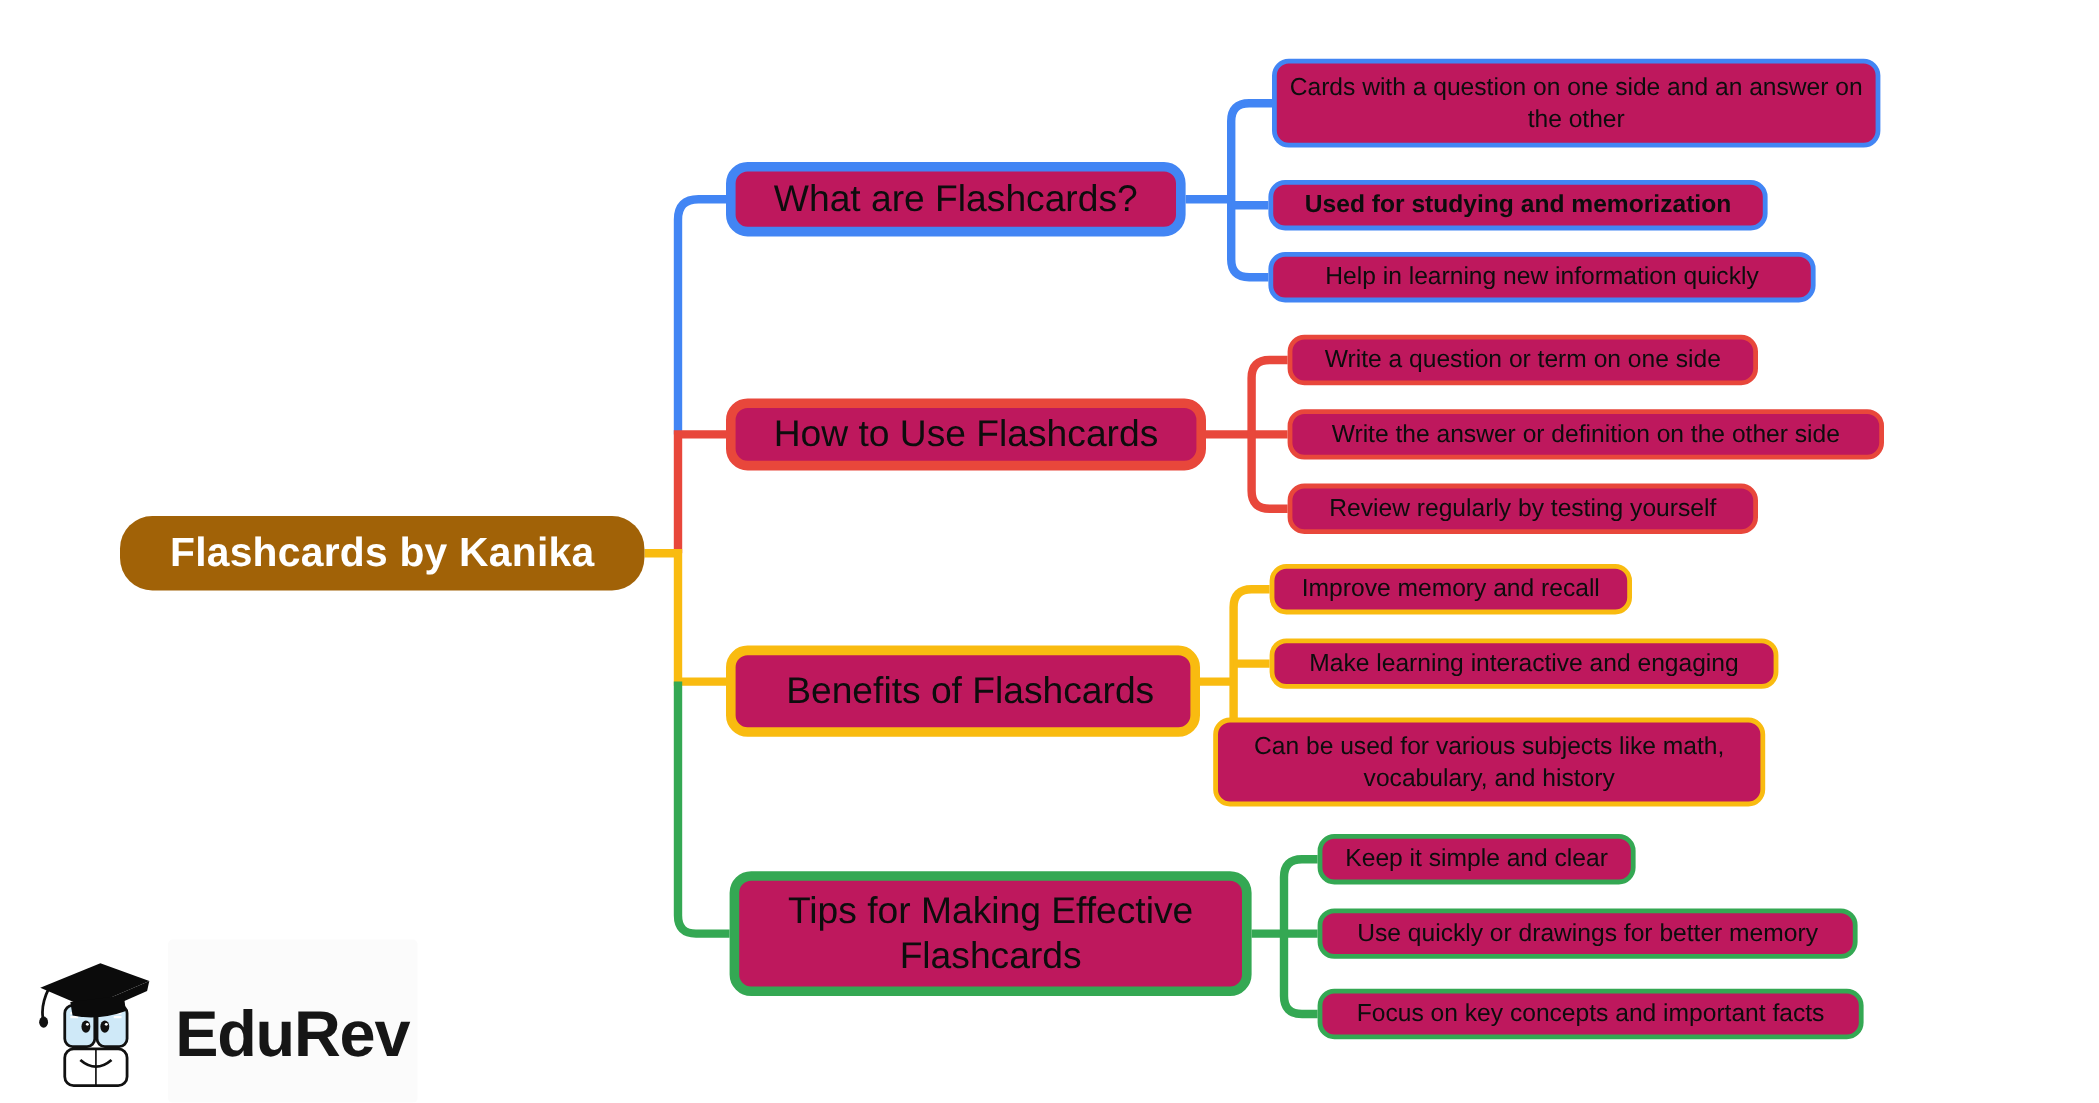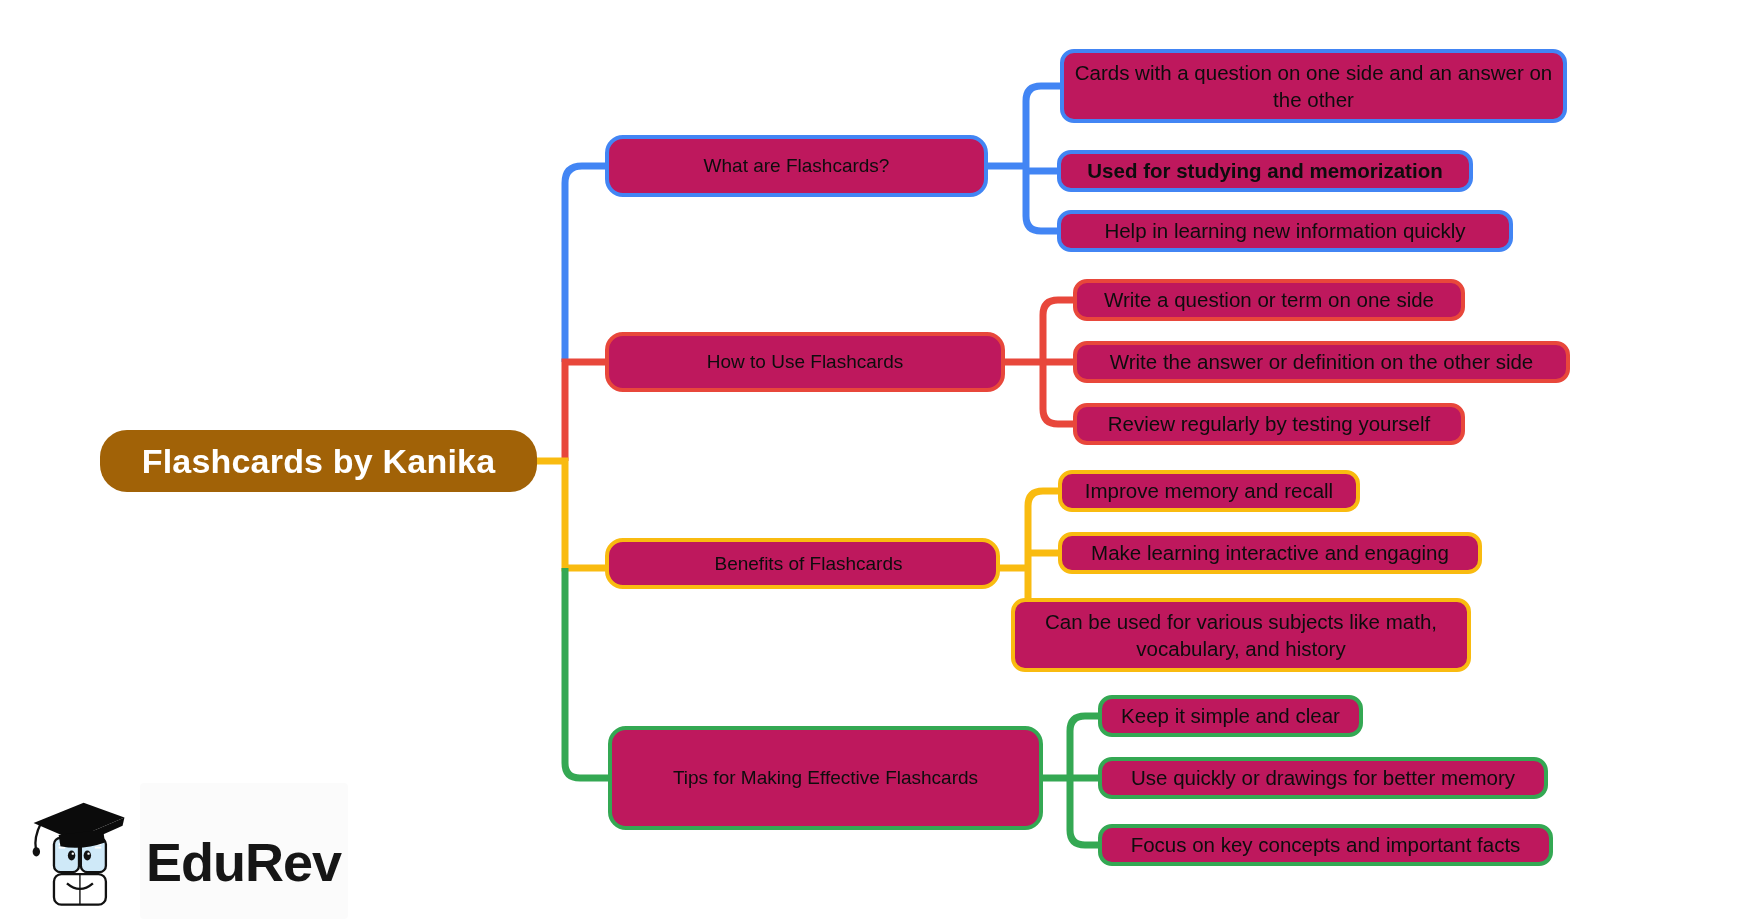--- a/index.html
+++ b/index.html
@@ -6,21 +6,21 @@
   #stage {
     position:relative; width:1749px; height:919px; background:#ffffff;
     font-family:"Liberation Sans","DejaVu Sans",sans-serif; overflow:hidden;
   }
   #wires { position:absolute; left:0; top:0; width:1749px; height:919px; }
   .node {
     position:absolute; box-sizing:border-box; display:flex;
     align-items:center; justify-content:center; text-align:center;
     background:#be185d; color:#0d0d0d;
   }
-  .parent { border:4px solid #eab308; border-radius:18px; font-size:19px; line-height:1.22; }
+  .parent { border:8px solid #eab308; border-radius:18px; font-size:31px; line-height:1.22; }
   .child  { border:4px solid #000; border-radius:14px; font-size:20.5px; white-space:nowrap; padding:0 10px; }
   .child.wrap { white-space:normal; line-height:1.32; }
   .root-node {
     background:#a16207; color:#ffffff; font-weight:bold; font-size:34px;
     border-radius:27px; letter-spacing:0.2px;
   }
   .b-blue   { border-color:#4285F4; }
   .b-red    { border-color:#E8473B; }
   .b-yellow { border-color:#F9BB10; }
   .b-green  { border-color:#34A853; }
@@ -68,21 +68,21 @@
   <div class="node parent b-blue" style="left:605px; top:135px; width:383px; height:62px;">What are Flashcards?</div>
   <div class="node child wrap b-blue" style="left:1060px; top:49px; width:507px; height:74px;">Cards with a question on one side and an answer on the other</div>
   <div class="node child b-blue" style="left:1057px; top:150px; width:416px; height:42px;font-weight:bold;">Used for studying and memorization</div>
   <div class="node child b-blue" style="left:1057px; top:210px; width:456px; height:42px;">Help in learning new information quickly</div>
 
   <div class="node parent b-red" style="left:605px; top:332px; width:400px; height:60px;">How to Use Flashcards</div>
   <div class="node child b-red" style="left:1073px; top:279px; width:392px; height:42px;">Write a question or term on one side</div>
   <div class="node child b-red" style="left:1073px; top:341px; width:497px; height:42px;">Write the answer or definition on the other side</div>
   <div class="node child b-red" style="left:1073px; top:403px; width:392px; height:42px;">Review regularly by testing yourself</div>
 
-  <div class="node parent b-yellow" style="left:605px; top:538px; width:395px; height:51px;padding-left:12px;">Benefits of Flashcards</div>
+  <div class="node parent b-yellow" style="left:605px; top:538px; width:395px; height:76px;padding-left:12px;">Benefits of Flashcards</div>
   <div class="node child b-yellow" style="left:1058px; top:470px; width:302px; height:42px;">Improve memory and recall</div>
   <div class="node child b-yellow" style="left:1058px; top:532px; width:424px; height:42px;">Make learning interactive and engaging</div>
   <div class="node child wrap b-yellow" style="left:1011px; top:598px; width:460px; height:74px;">Can be used for various subjects like math, vocabulary, and history</div>
 
   <div class="node parent b-green" style="left:608px; top:726px; width:435px; height:104px;">Tips for Making Effective Flashcards</div>
   <div class="node child b-green" style="left:1098px; top:695px; width:265px; height:42px;">Keep it simple and clear</div>
   <div class="node child b-green" style="left:1098px; top:757px; width:450px; height:42px;">Use quickly or drawings for better memory</div>
   <div class="node child b-green" style="left:1098px; top:824px; width:455px; height:42px;">Focus on key concepts and important facts</div>
 
   <div id="logo-bg"></div>

